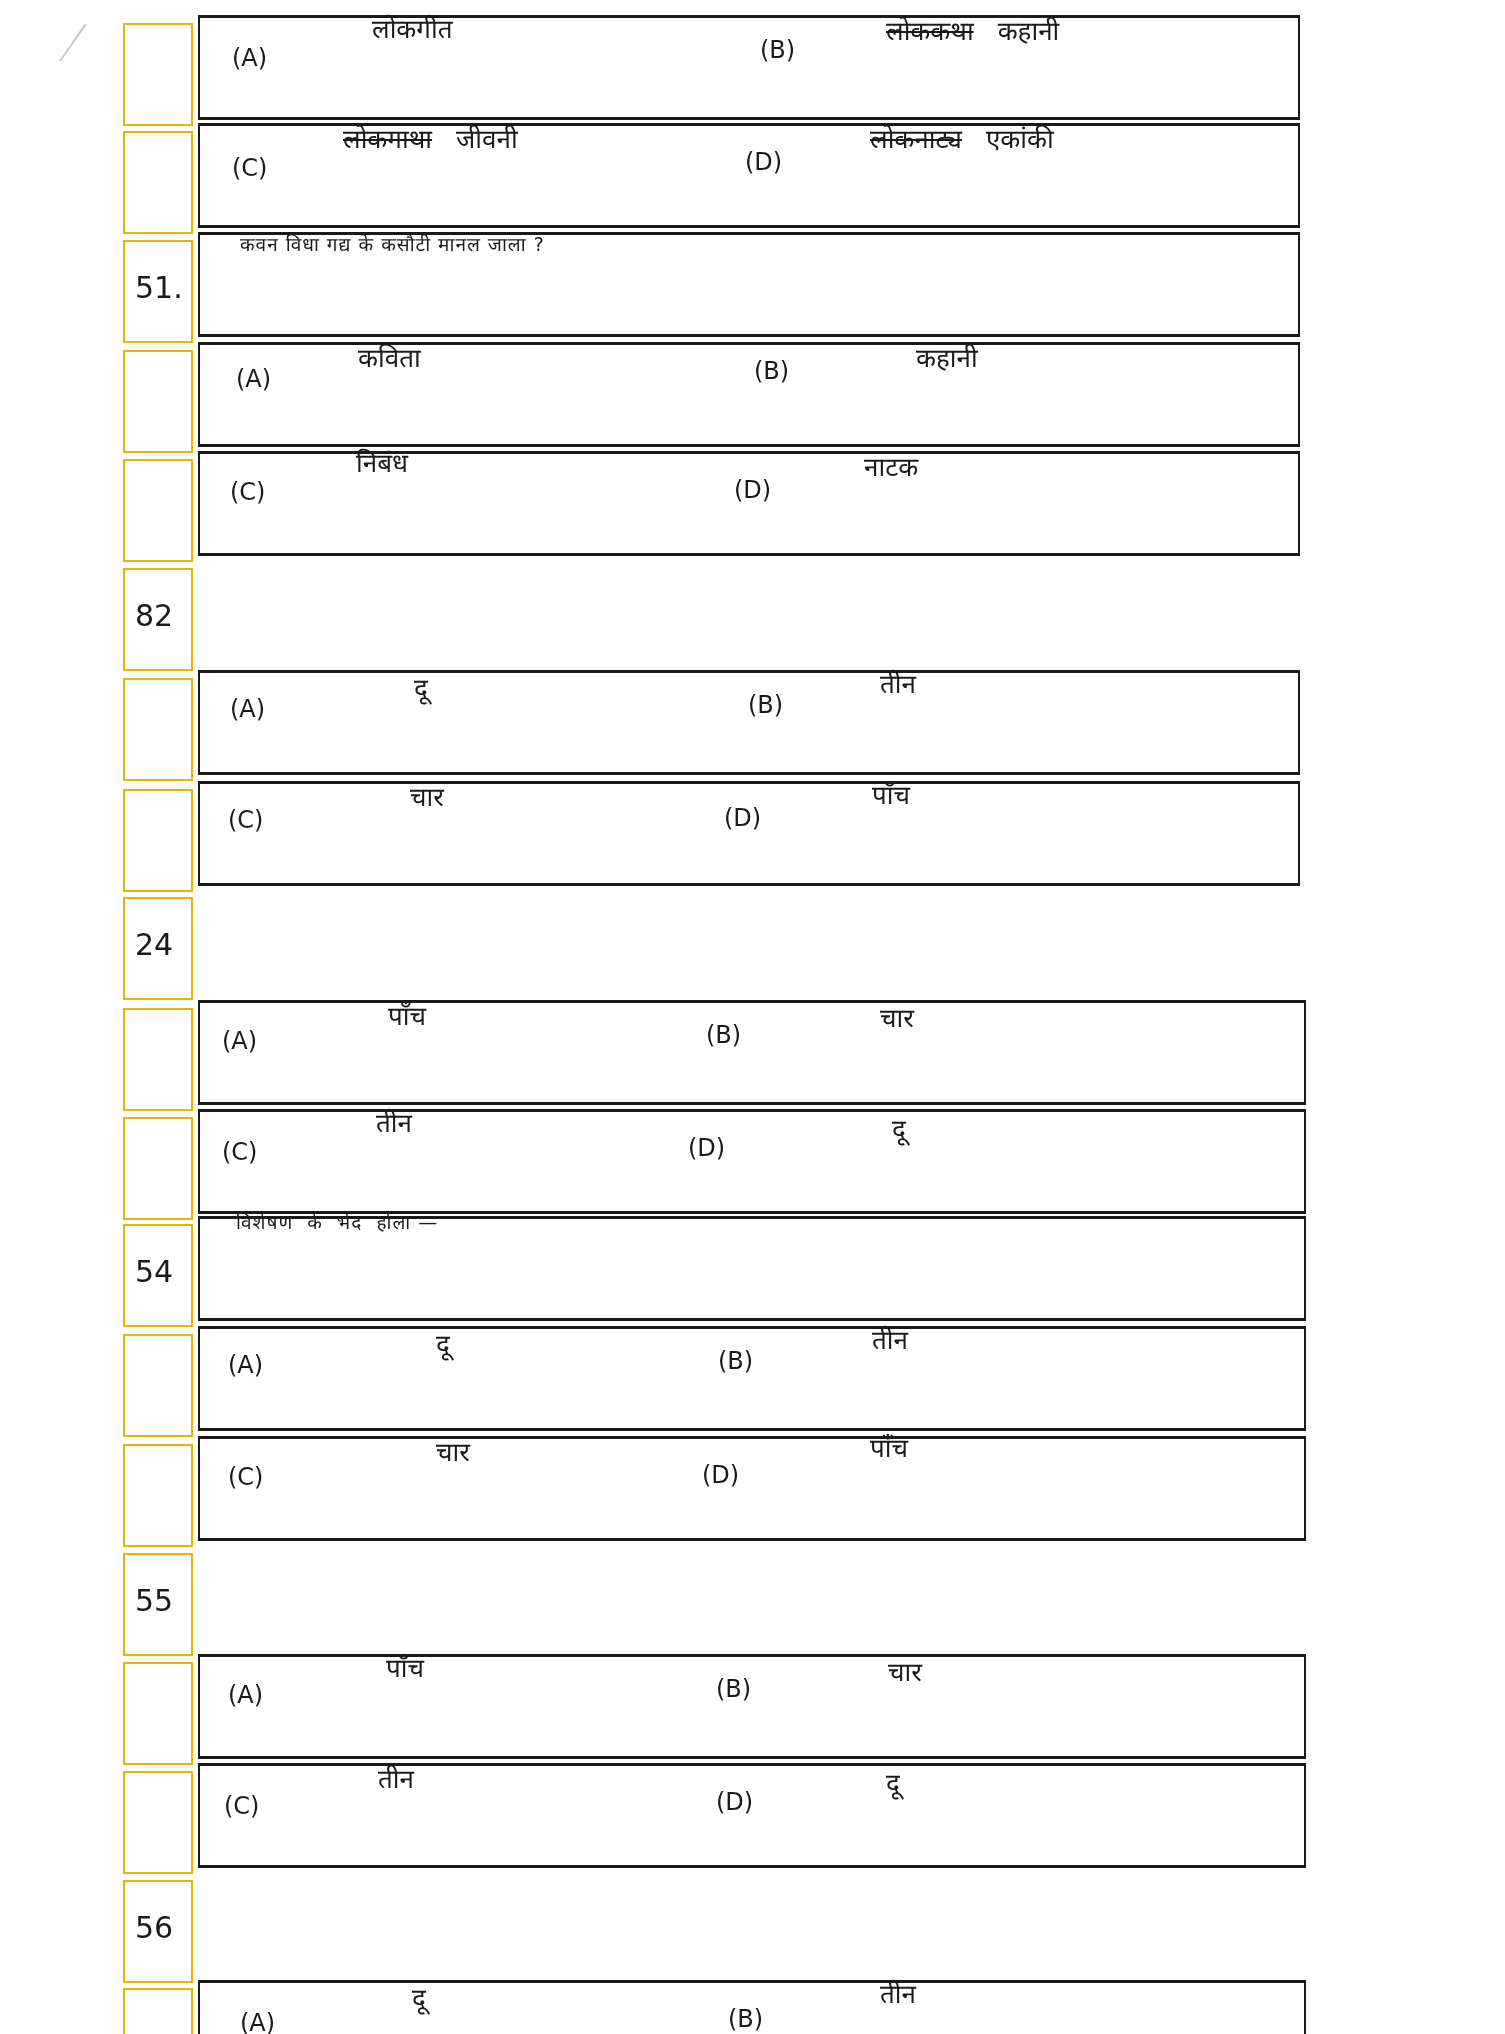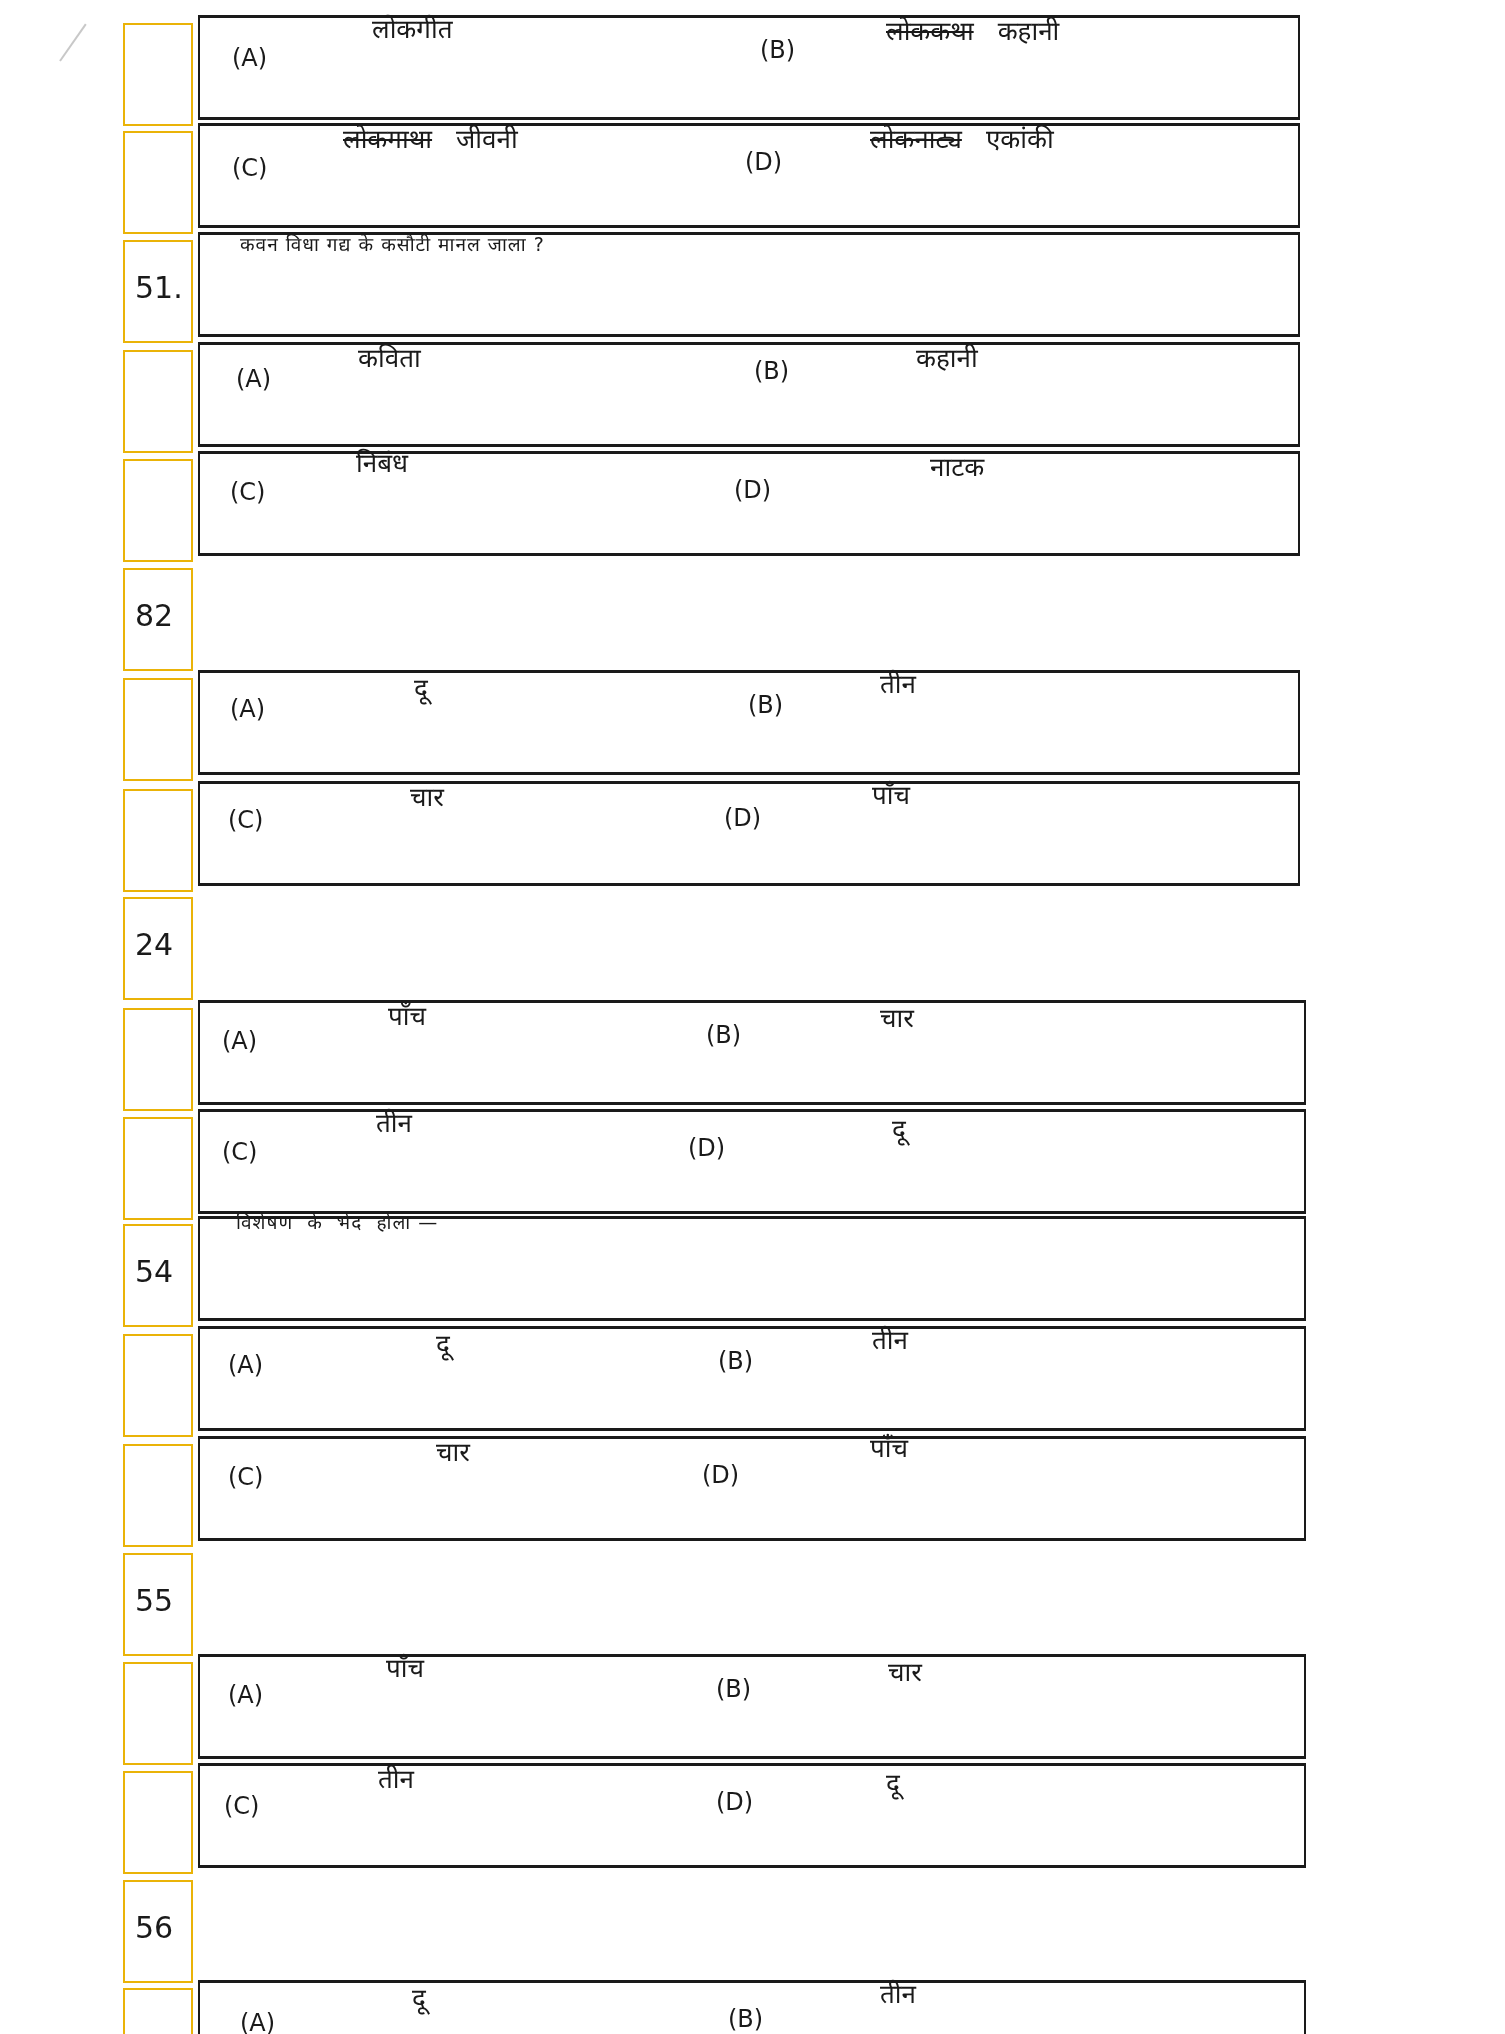--- a/index.html
+++ b/index.html
@@ -64,21 +64,21 @@
       <span class="opt-text" style="left:716px;top:-6px">कहानी</span>
     </div>
   </div>
 
   <div class="row" style="top:451px">
     <div class="num-box"></div>
     <div class="main-box">
       <span class="opt-label" style="left:30px;top:24px">(C)</span>
       <span class="opt-text" style="left:156px;top:-10px">निबंध</span>
       <span class="opt-label" style="left:534px;top:22px">(D)</span>
-      <span class="opt-text" style="left:730px;top:-6px">नाटक</span>
+      <span class="opt-text" style="left:664px;top:-6px">नाटक</span>
     </div>
   </div>
 
   <div class="row" style="top:560px">
     <div class="num-box">
       <span class="qnum">82</span>
     </div>
   </div>
 
   <div class="row" style="top:670px">

